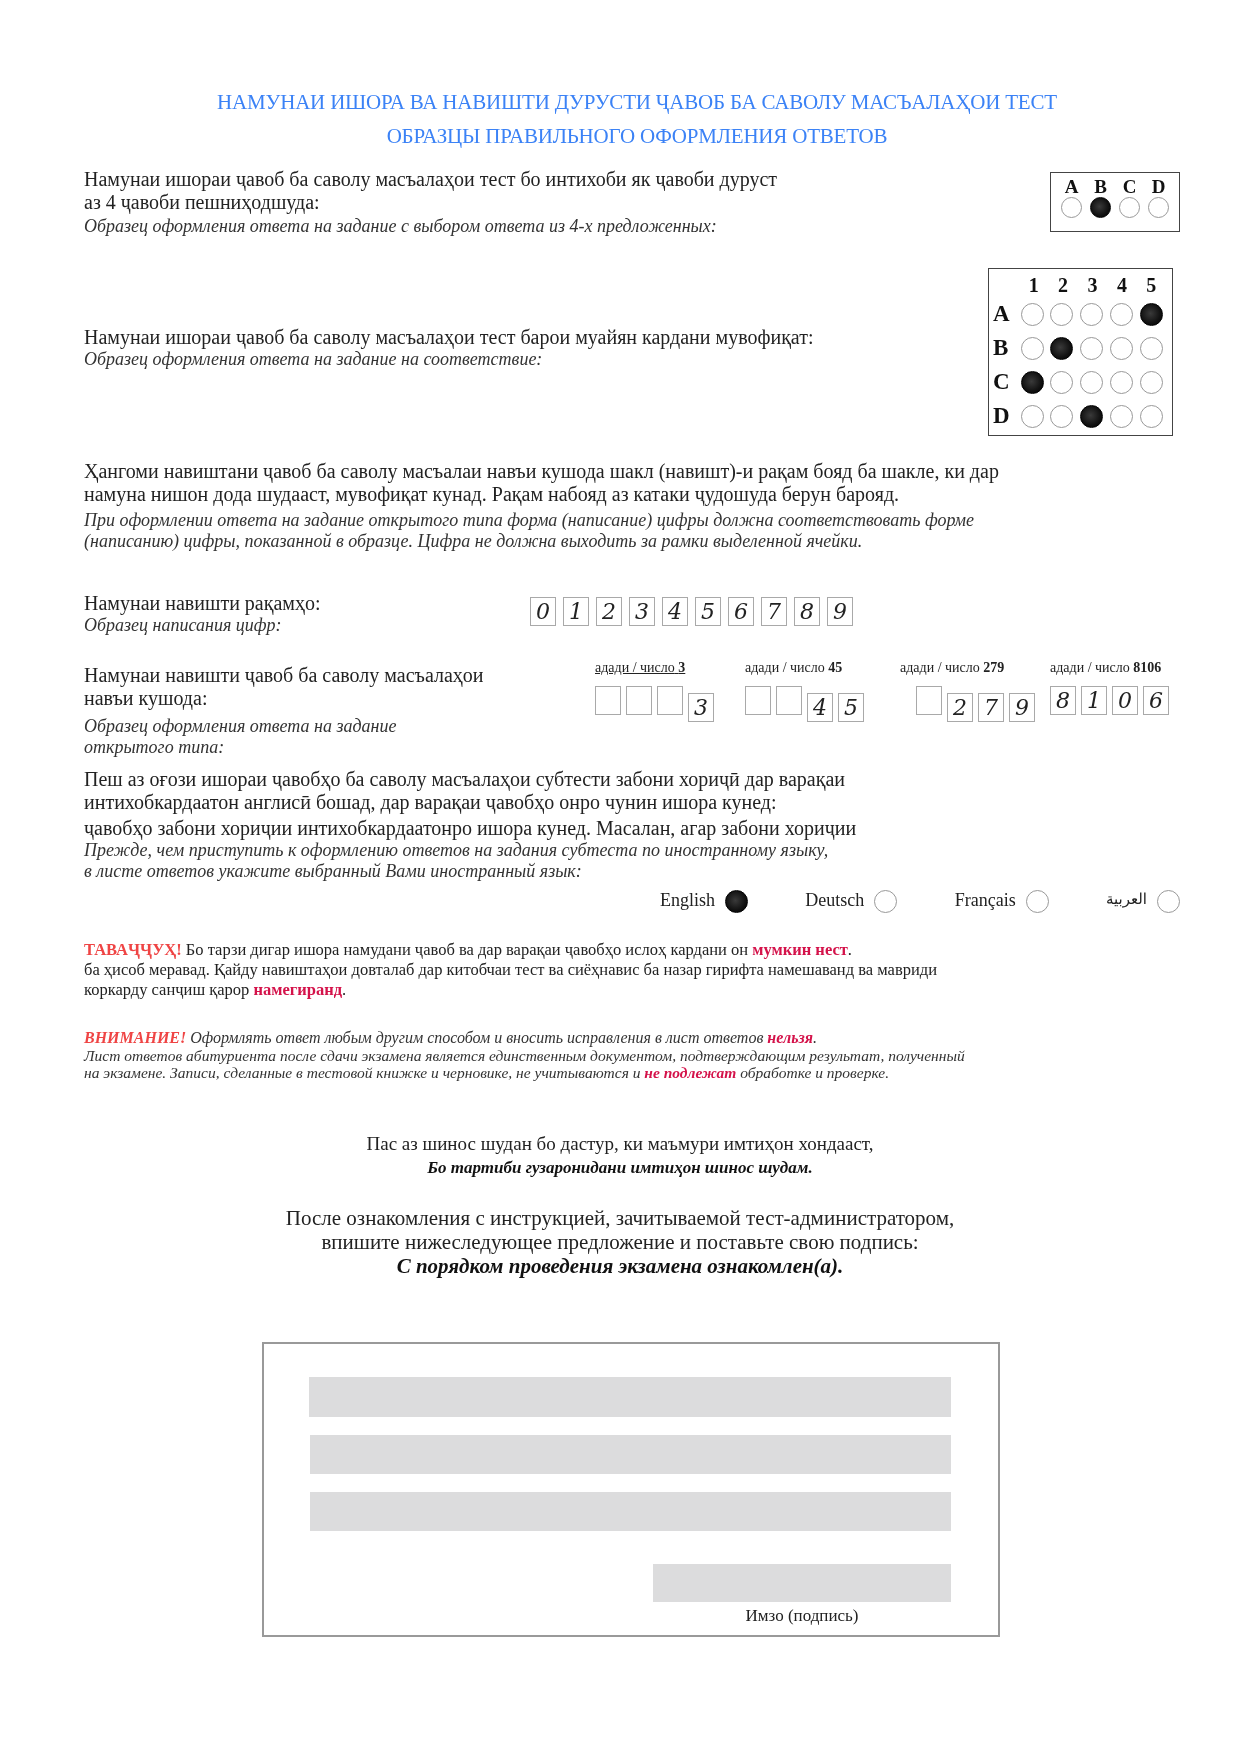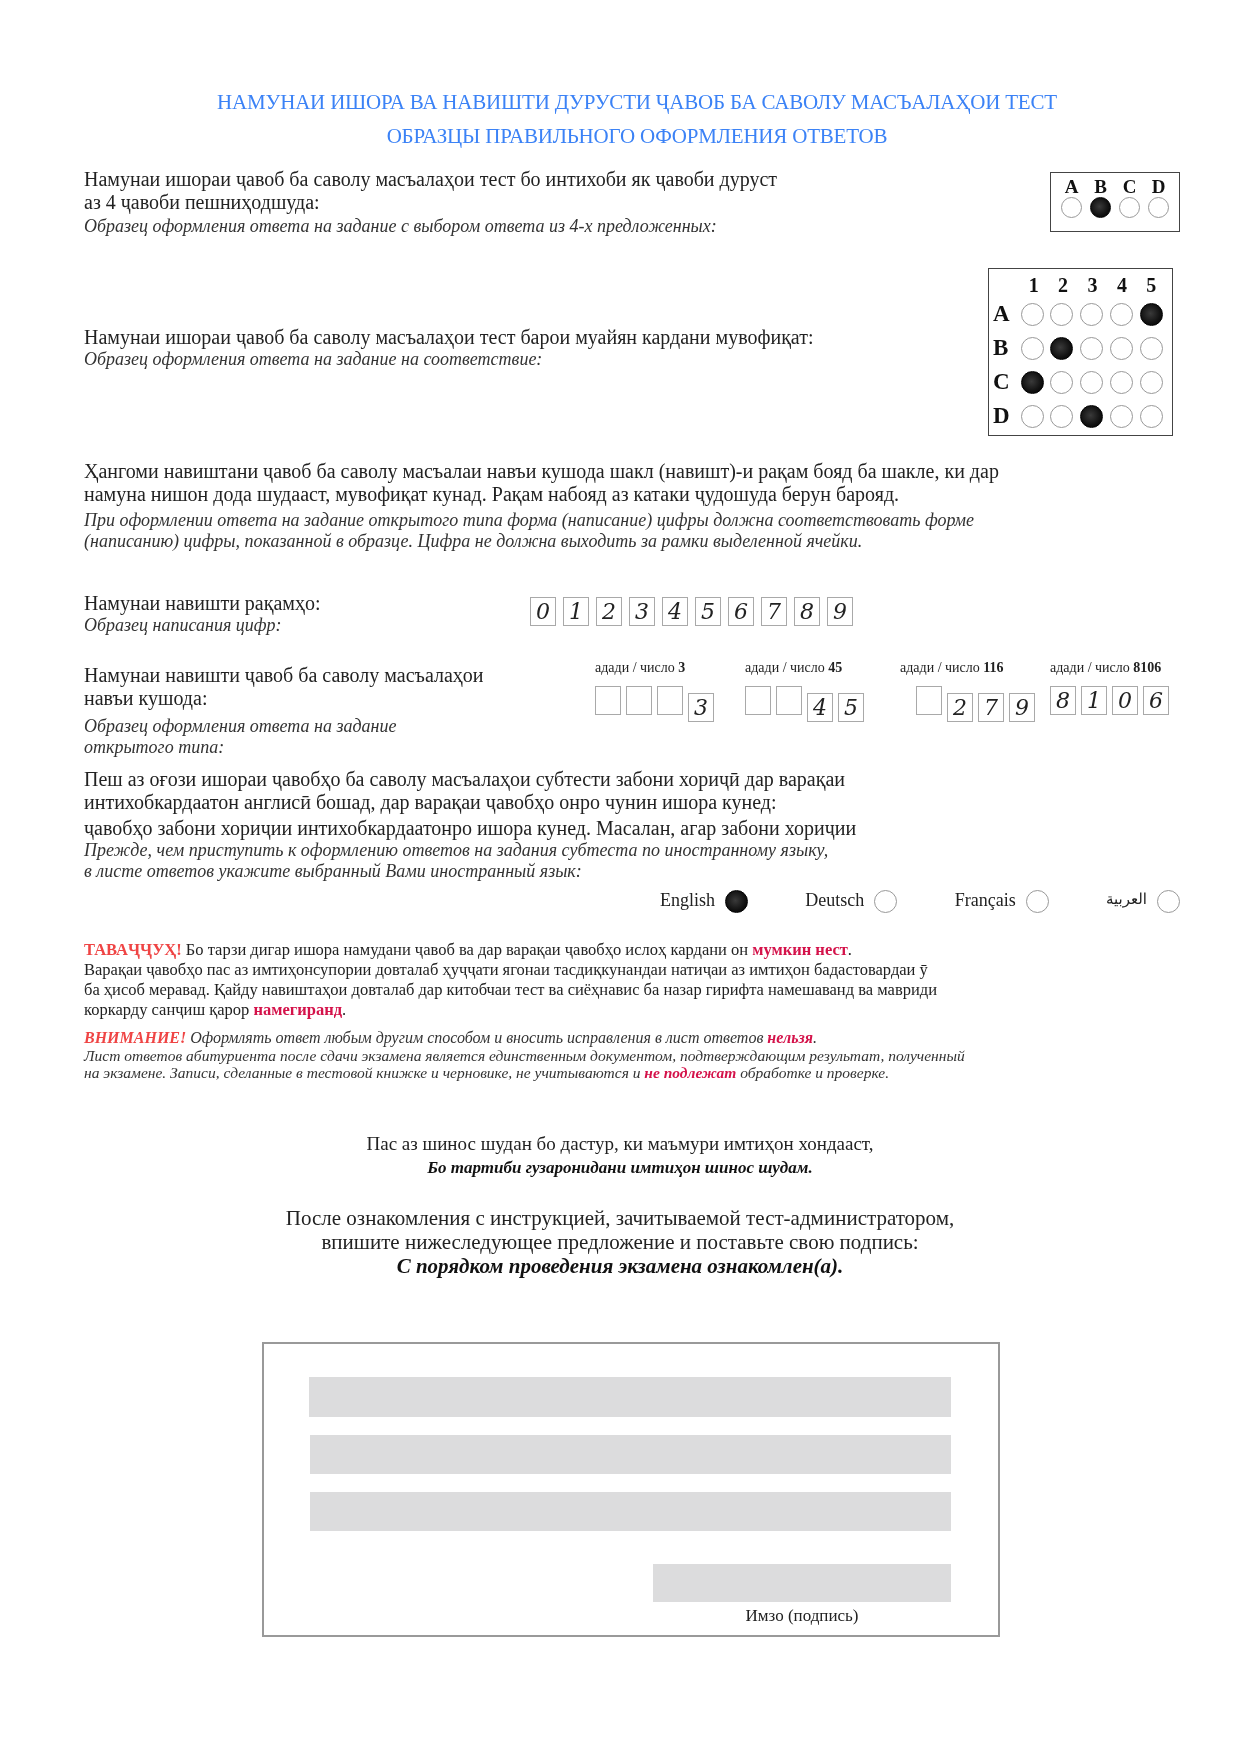--- a/index.html
+++ b/index.html
@@ -145,29 +145,29 @@
 <div class="abs" style="left:530px; top:597px; white-space:nowrap;" id="digits-row"><span class="digit-cell">0</span><span class="digit-cell">1</span><span class="digit-cell">2</span><span class="digit-cell">3</span><span class="digit-cell">4</span><span class="digit-cell">5</span><span class="digit-cell">6</span><span class="digit-cell">7</span><span class="digit-cell">8</span><span class="digit-cell">9</span></div>
 
 <div class="abs" style="left:84px; top:664px;">
   <div class="tj">Намунаи навишти ҷавоб ба саволу масъалаҳои</div>
   <div class="tj" style="margin-bottom:6px;">навъи кушода:</div>
   <div class="ru">Образец оформления ответа на задание</div>
   <div class="ru">открытого типа:</div>
 </div>
 <div class="abs" id="open-examples" style="left:595px; top:660px; width:600px; height:70px;">
     <div style="position: absolute; top: 0px; left: 0px;">
-      <div class="num-label" style="margin-bottom: 10px;"><span>адади / число</span><span> </span><b>3</b></div>
+      <div class="num-label" style="margin-bottom: 10px; text-decoration: underline;"><span>адади / число</span><span> </span><b>3</b></div>
       <div style="white-space: nowrap;"><span class="digit-cell" style="margin-right: 5px;"></span><span class="digit-cell" style="margin-right: 5px;"></span><span class="digit-cell" style="margin-right: 5px;"></span><span class="digit-cell" style="margin-right: 5px;">3</span></div>
     </div>
     <div style="position: absolute; top: 0px; left: 150px;">
       <div class="num-label" style="margin-bottom: 10px;"><span>адади / число</span><span> </span><b>45</b></div>
       <div style="white-space: nowrap;"><span class="digit-cell" style="margin-right: 5px;"></span><span class="digit-cell" style="margin-right: 5px;"></span><span class="digit-cell" style="margin-right: 5px;">4</span><span class="digit-cell" style="margin-right: 5px;">5</span></div>
     </div>
     <div style="position: absolute; top: 0px; left: 305px;">
-      <div class="num-label" style="margin-bottom: 10px;"><span>адади / число</span><span> </span><b>116</b></div>
+      <div class="num-label" style="margin-bottom: 10px;"><span>адади / число</span><span> </span><b>279</b></div>
       <div style="white-space: nowrap; margin-left: 16px;"><span class="digit-cell" style="margin-right: 5px;"></span><span class="digit-cell" style="margin-right: 5px;">2</span><span class="digit-cell" style="margin-right: 5px;">7</span><span class="digit-cell" style="margin-right: 5px;">9</span></div>
     </div>
     <div style="position: absolute; top: 0px; left: 455px;">
       <div class="num-label" style="margin-bottom: 10px;"><span>адади / число</span><span> </span><b>8106</b></div>
       <div style="white-space: nowrap;"><span class="digit-cell" style="margin-right: 5px;">8</span><span class="digit-cell" style="margin-right: 5px;">1</span><span class="digit-cell" style="margin-right: 5px;">0</span><span class="digit-cell" style="margin-right: 5px;">6</span></div>
     </div>
   </div>
 
 <div class="abs" style="left:84px; top:768px; width:1100px;">
   <div class="tj">Пеш аз оғози ишораи ҷавобҳо ба саволу масъалаҳои субтести забони хориҷӣ дар варақаи</div>
@@ -192,21 +192,20 @@
     <div class="lang-item">
       <span style="font-size: 15px;">العربية</span>
       <span class="bubble" style="width: 23px; height: 23px;"></span>
     </div>
   </div>
 
 <div class="abs" style="left:84px; top:940px; width:1110px;">
   <div class="small-tj">
     <b class="strong">ТАВАҶҶУҲ!</b><span> Бо тарзи дигар ишора намудани ҷавоб ва дар варақаи ҷавобҳо ислоҳ кардани он </span><span class="red">мумкин нест</span><span>.</span>
   </div>
-  <div class="small-tj">Варақаи ҷавобҳо пас аз имтиҳонсупории довталаб ҳуҷҷати ягонаи тасдиқкунандаи натиҷаи аз имтиҳон бадастовардаи ӯ</div>
   <div class="small-tj">ба ҳисоб меравад. Қайду навиштаҳои довталаб дар китобчаи тест ва сиёҳнавис ба назар гирифта намешаванд ва мавриди</div>
   <div class="small-tj">
     <span>коркарду санҷиш қарор </span><span class="red">намегиранд</span><span>.</span>
   </div>
 </div>
 <div class="abs" style="left:84px; top:1028px; width:1110px;">
   <div class="small-ru" style="font-size:16px; line-height:19px;">
     <b class="strong">ВНИМАНИЕ!</b><span> Оформлять ответ любым другим способом и вносить исправления в лист ответов </span><span class="red">нельзя</span><span>.</span>
   </div>
   <div class="small-ru">Лист ответов абитуриента после сдачи экзамена является единственным документом, подтверждающим результат, полученный</div>

